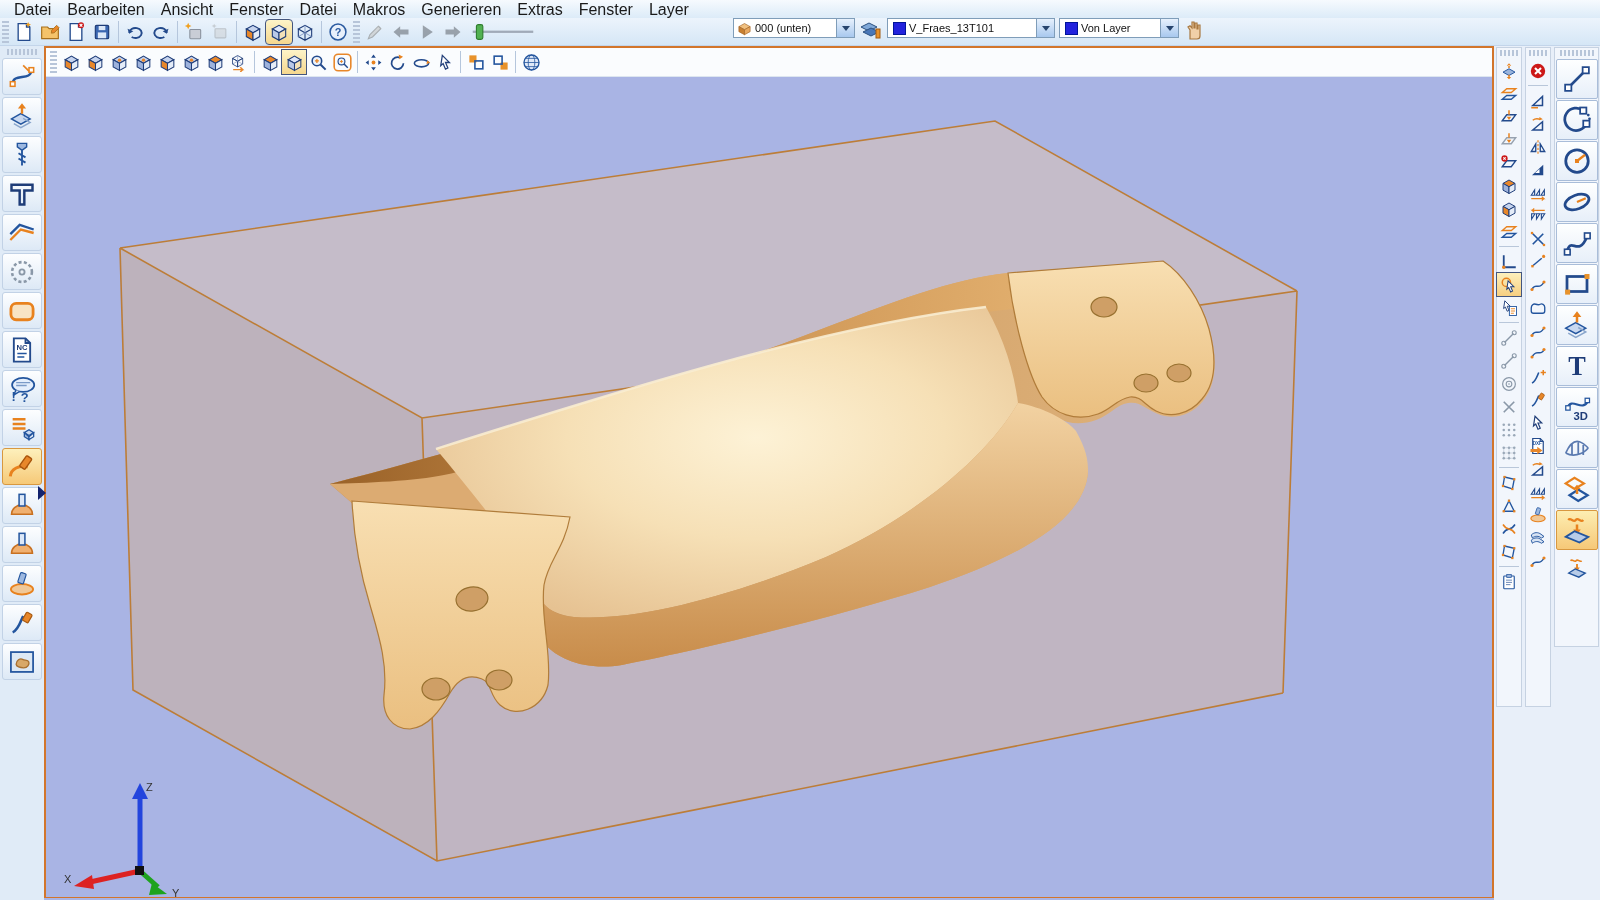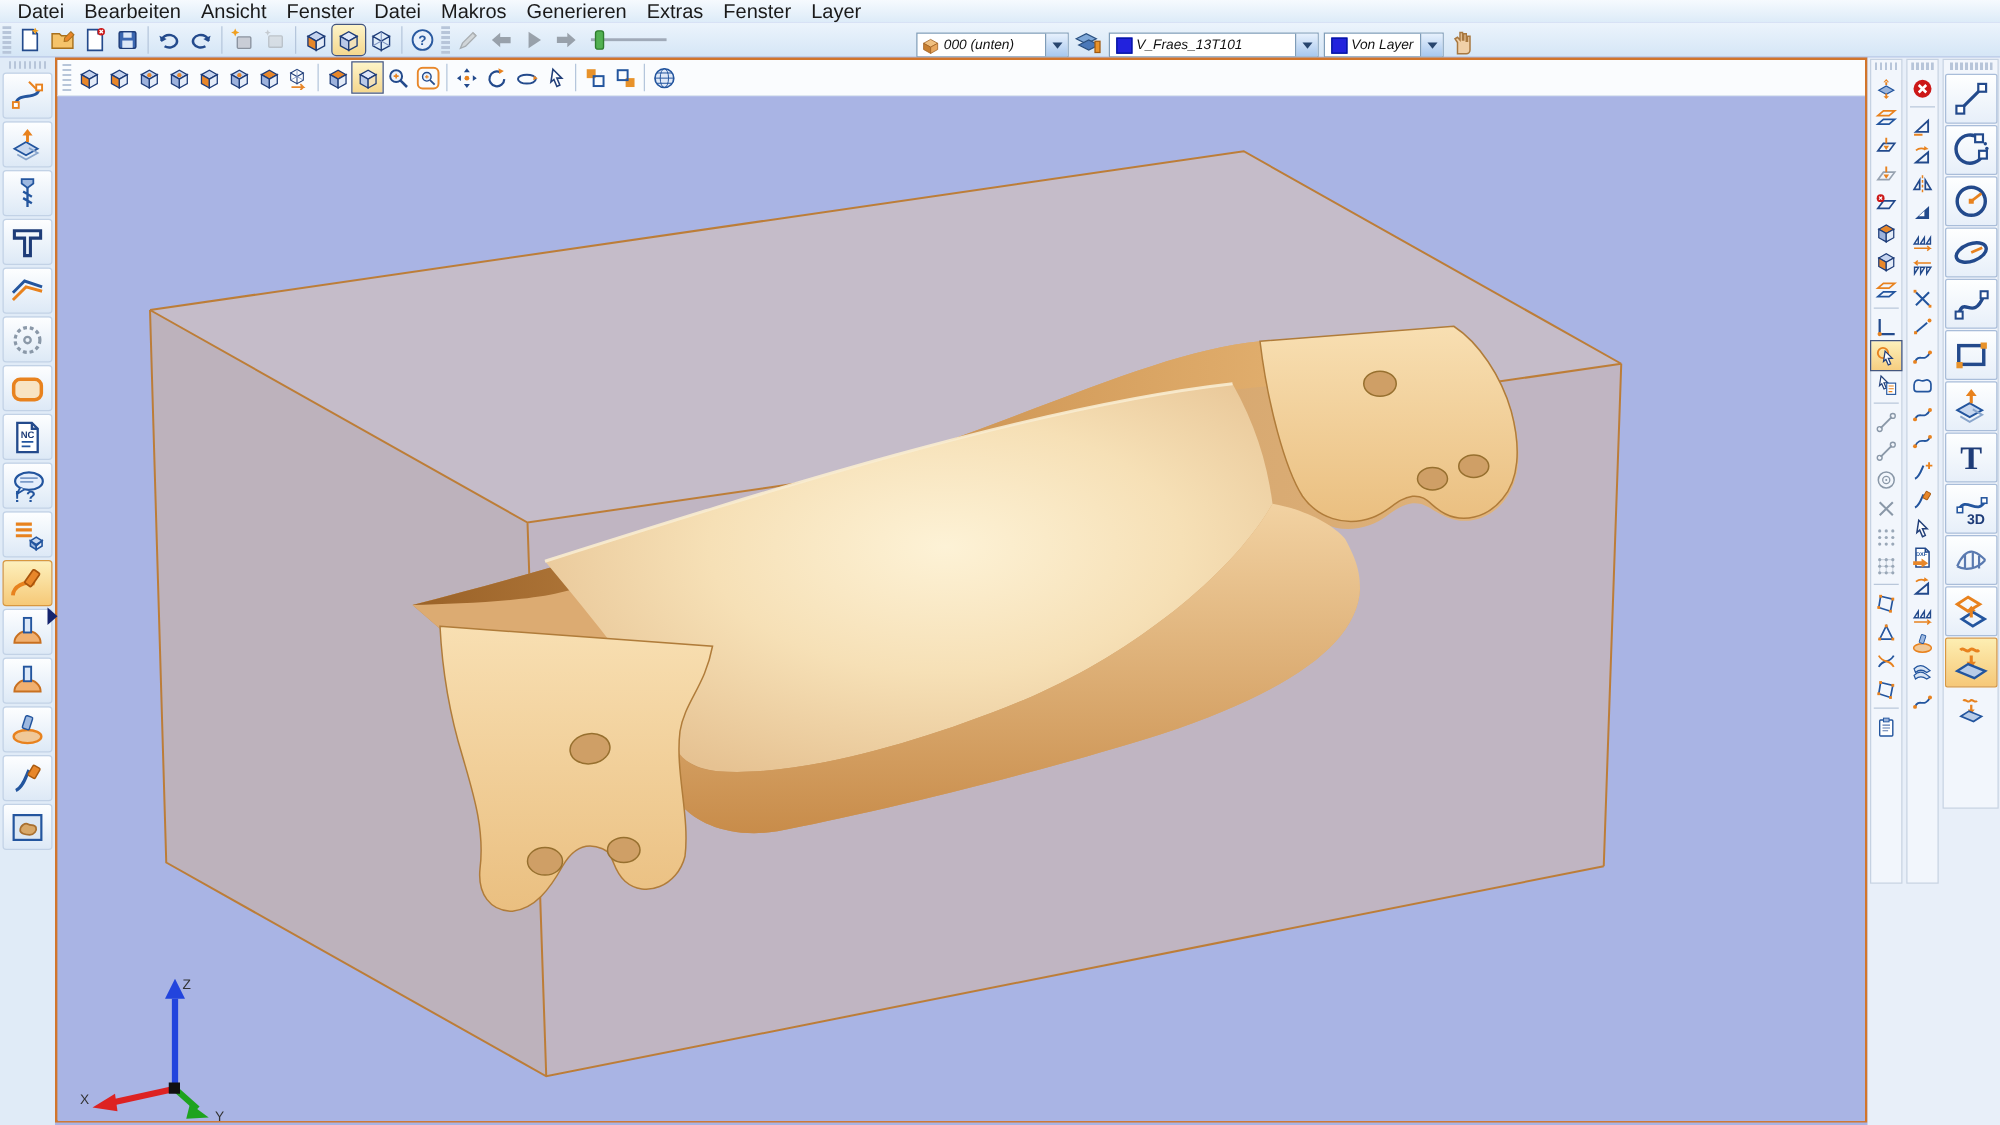--- a/index.html
+++ b/index.html
@@ -17,21 +17,21 @@
     color:#234a8c;border-radius:3px;flex:none;}
   .tbtn .ic{width:20px;height:20px}
   .tbtn.selected{background:linear-gradient(#fdf4c8,#f5d78e);outline:1px solid #44567e;}
   .tbtn.disabled{opacity:.45;filter:grayscale(.9);}
   .sep{width:1px;height:22px;background:#b5c6dc;margin:0 3px;flex:none}
   .grip{width:7px;height:22px;flex:none;margin:0 2px;
     background-image:repeating-linear-gradient(0deg,#b7c5d9 0 2px,transparent 2px 4px);}
   .slider-item{width:74px;height:24px;display:flex;align-items:center;flex:none}
   .slider-item .ic{width:70px;height:22px}
   
-  .ddgroup{position:absolute;left:733px;top:0;height:28px;display:flex;align-items:flex-end;gap:4px;font-style:italic;}
+  .ddgroup{position:absolute;left:733px;top:0;height:28px;display:flex;align-items:flex-start;gap:4px;}
   .dd{height:20px;background:#fff;border:1px solid #7f9db9;display:flex;align-items:center;
       font-size:11px;color:#111;padding-left:3px;box-sizing:border-box;}
   .dd-val{flex:1;white-space:nowrap;overflow:hidden;padding:0 3px;}
   .dd-btn{width:17px;height:18px;background:linear-gradient(#e7f1fd,#a8c8ee);
      border-left:1px solid #7f9db9;display:flex;align-items:center;justify-content:center;flex:none}
   .dd-ar{width:0;height:0;border-left:4px solid transparent;border-right:4px solid transparent;
      border-top:5px solid #27456e;}
   .chip{width:11px;height:11px;background:#2222dd;border:1px solid #00149a;flex:none;margin-left:2px}
   .mini-ic{width:24px;height:24px;color:#234a8c}
   
@@ -605,21 +605,21 @@
     <svg class="mini-ic">
         <use href="#shts"></use>
       </svg>
     <div class="dd" style="width:168px">
       <span class="chip"></span>
       <span class="dd-val">V_Fraes_13T101</span>
       <span class="dd-btn">
           <span class="dd-ar"></span>
         </span>
     </div>
-    <div class="dd" style="width:96px">
+    <div class="dd" style="width:120px">
       <span class="chip"></span>
       <span class="dd-val">Von Layer</span>
       <span class="dd-btn">
           <span class="dd-ar"></span>
         </span>
     </div>
     <svg class="mini-ic">
         <use href="#hnd"></use>
       </svg>
   </div>

